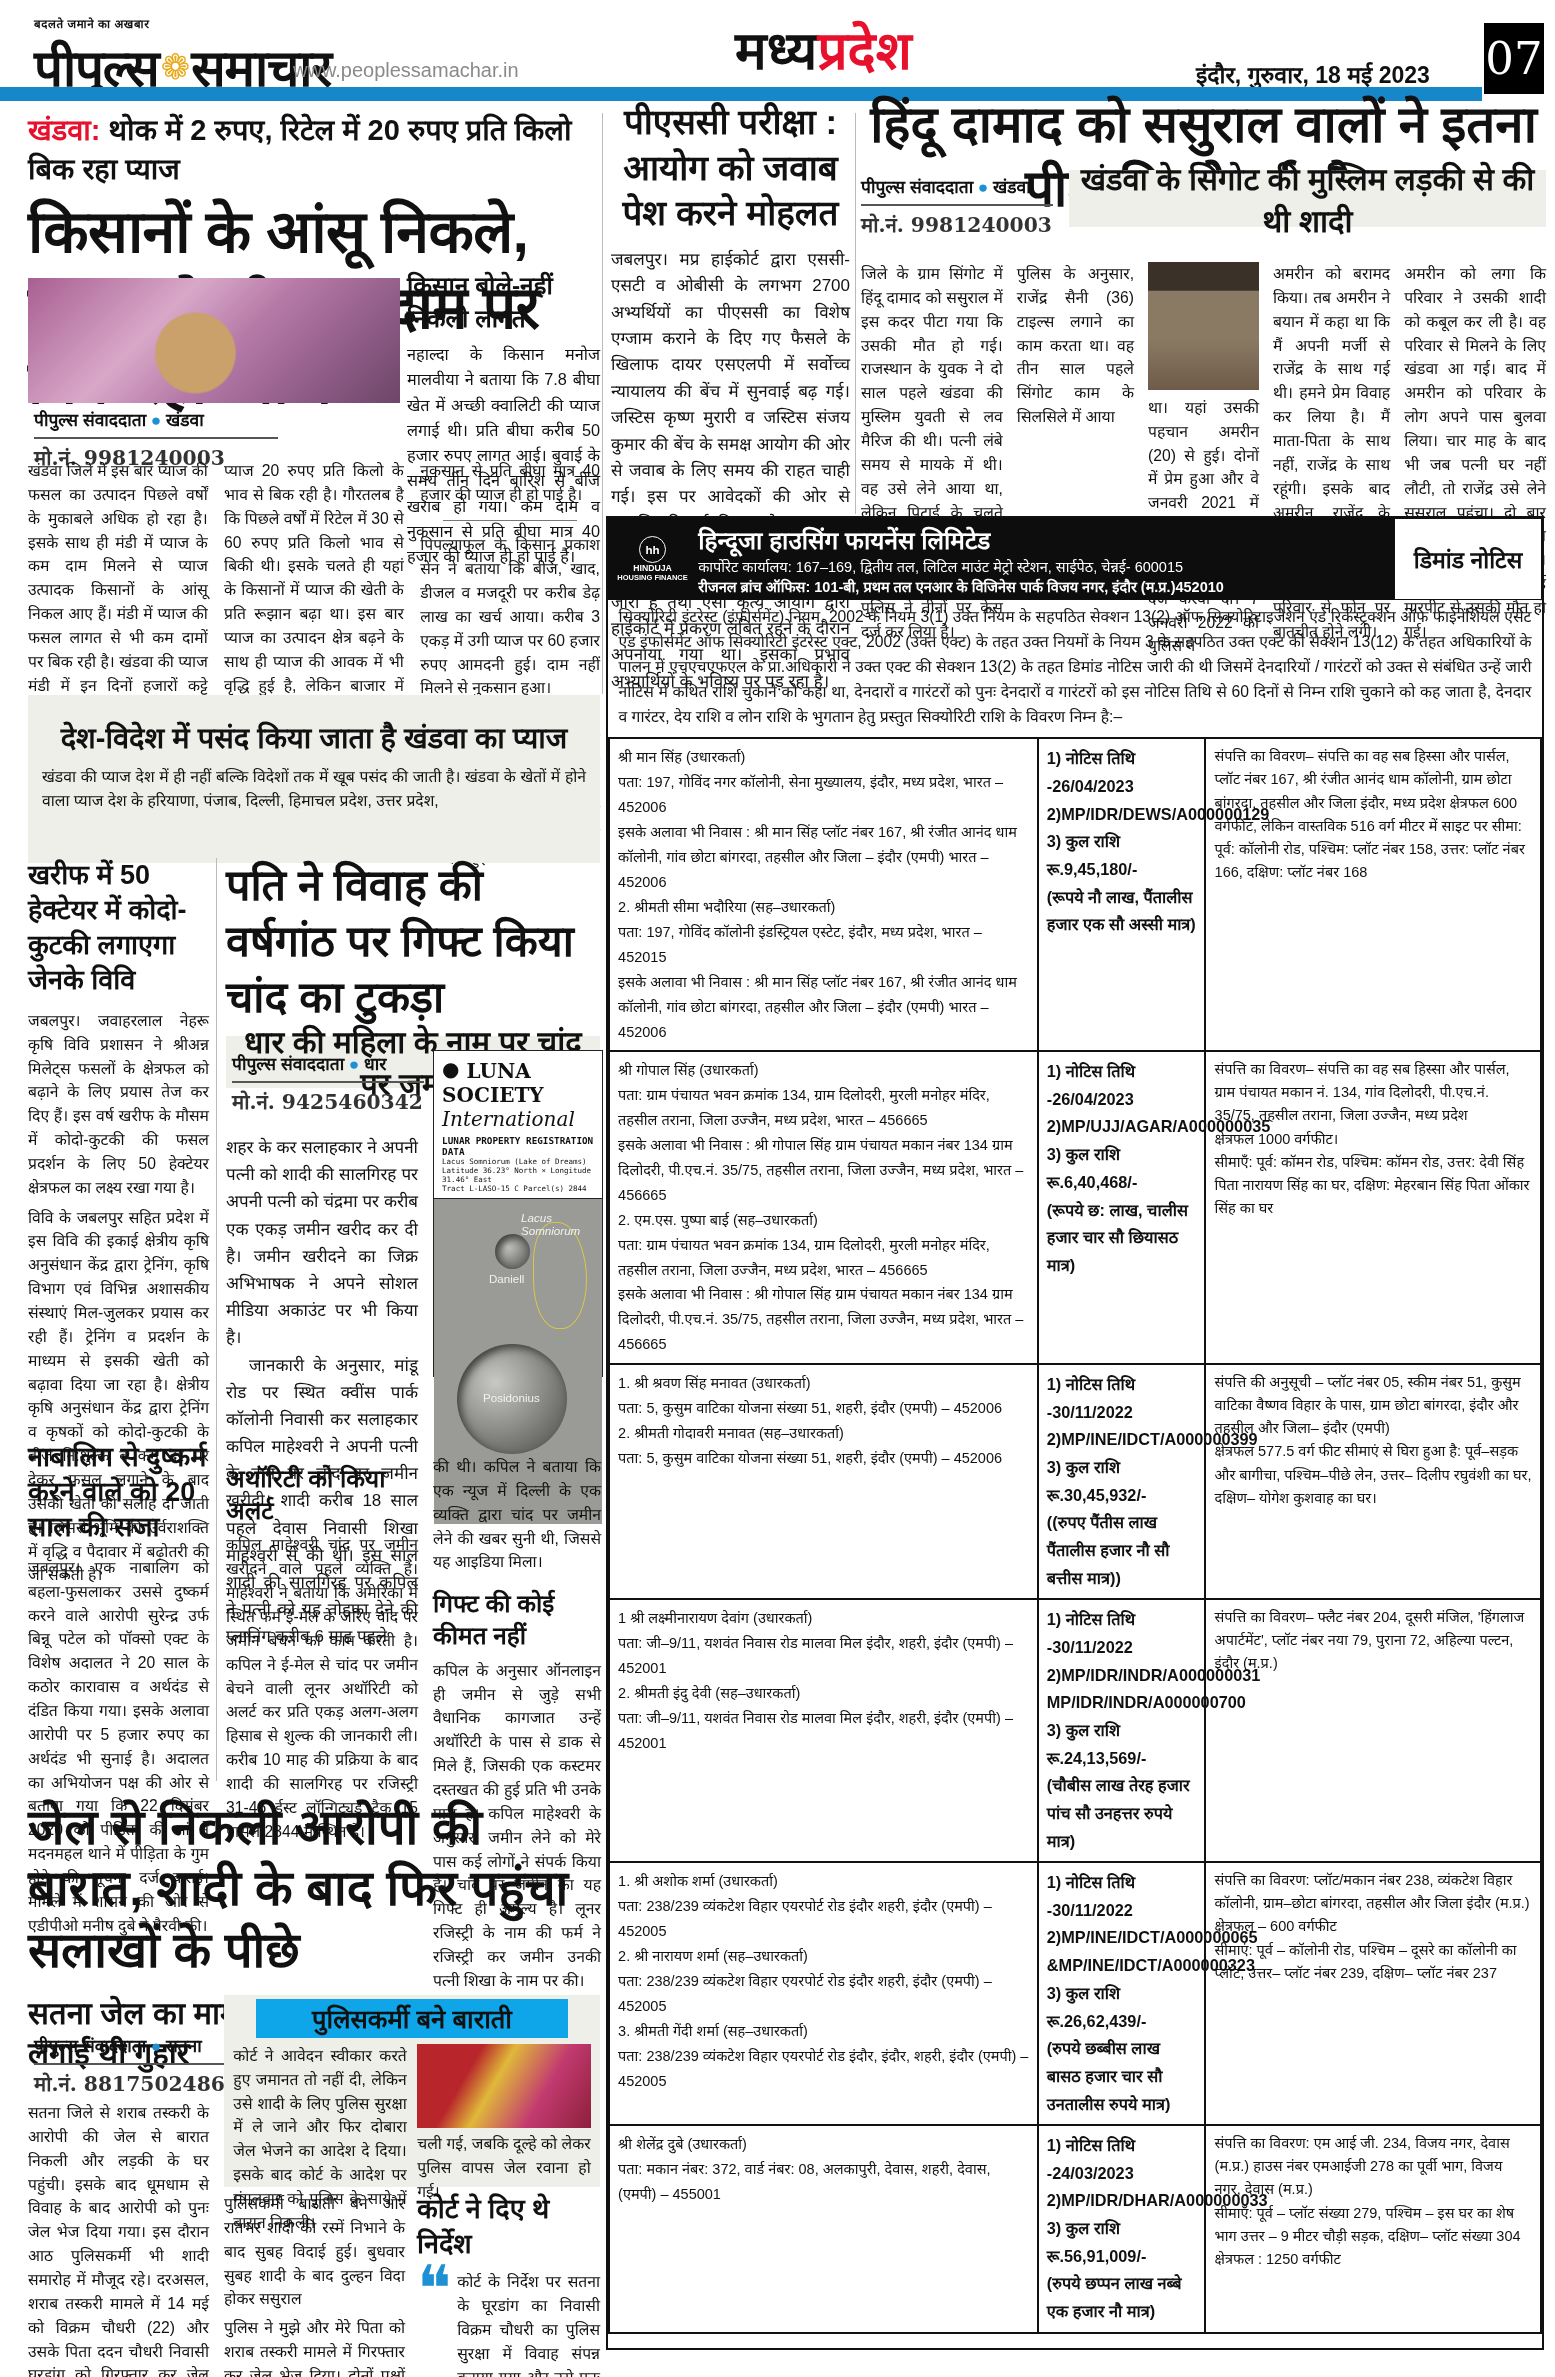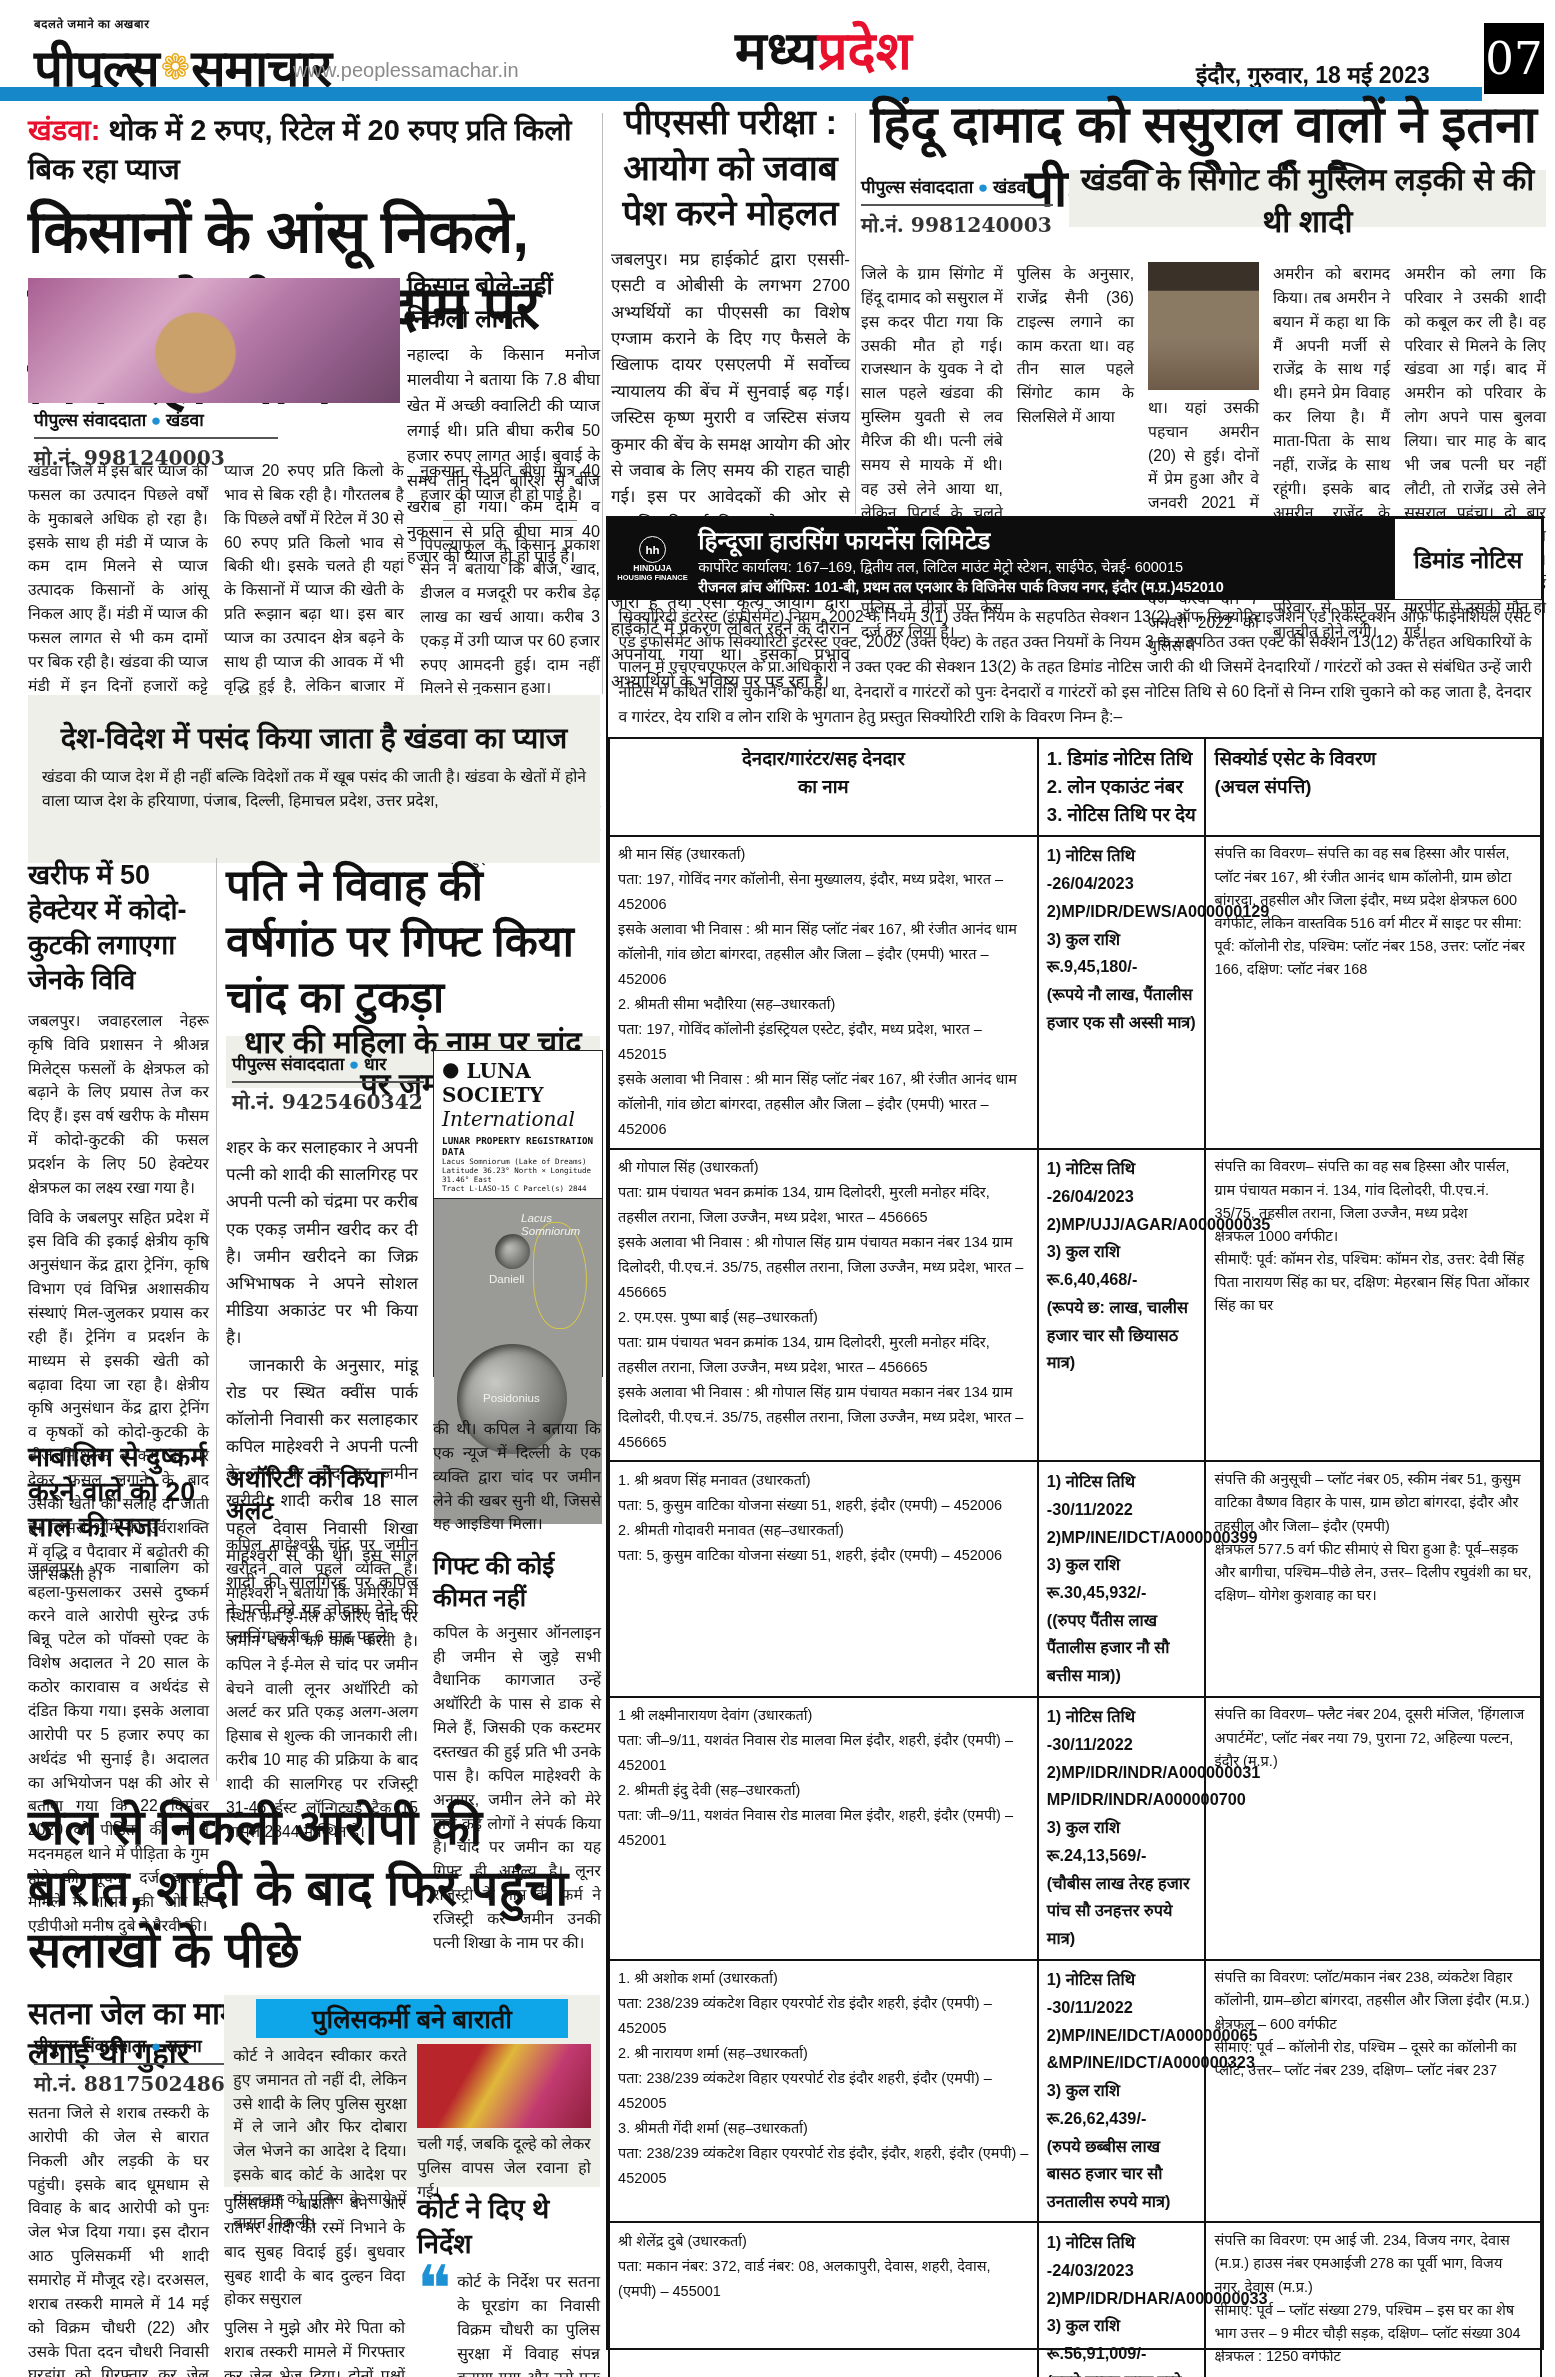--- a/index.html
+++ b/index.html
@@ -188,21 +188,21 @@
     </div>
   </div>
   <div class="abs" style="left:226px;top:1134px;width:192px;">
     <div class="bt just" style="font-size:17px;line-height:1.6;">शहर के कर सलाहकार ने अपनी पत्नी को शादी की सालगिरह पर  अपनी पत्नी को चंद्रमा पर करीब एक एकड़ जमीन खरीद कर दी है। जमीन खरीदने का जिक्र अभिभाषक ने अपने सोशल मीडिया अकाउंट पर भी किया है।</div>
     <div class="bt just" style="font-size:17px;line-height:1.6;text-indent:23px;">जानकारी के अनुसार, मांडू रोड पर स्थित क्वींस पार्क कॉलोनी निवासी कर सलाहकार कपिल माहेश्वरी ने अपनी पत्नी के नाम पर चांद पर जमीन खरीदी। शादी करीब 18 साल पहले देवास निवासी शिखा माहेश्वरी से की थी। इस साल शादी की सालगिरह पर कपिल ने पत्नी को यह तोहफा देने की प्लानिंग करीब 6 माह पहले</div>
   </div>
   <div class="abs" style="left:226px;top:1463px;width:192px;">
     <div class="hl-s" style="font-size:24.4px;">अथॉरिटी को किया अलर्ट</div>
     <div class="bt just" style="margin-top:7px;">कपिल माहेश्वरी चांद पर जमीन खरीदने वाले पहले व्यक्ति हैं। माहेश्वरी ने बताया कि अमेरिका में स्थित फर्म ई-मेल के जरिए चांद पर जमीन बेचने का काम करती है। कपिल ने ई-मेल से चांद पर जमीन बेचने वाली लूनर अथॉरिटी को अलर्ट कर प्रति एकड़ अलग-अलग हिसाब से शुल्क की जानकारी ली। करीब 10 माह की प्रक्रिया के बाद शादी की सालगिरह पर रजिस्ट्री 31-46 ईस्ट लॉन्गिट्यूड ट्रैक 15 पार्सल 2844 में स्थित है।</div>
   </div>
-  <div class="abs" style="left:433px;top:1417px;width:168px;">
+  <div class="abs" style="left:433px;top:1455px;width:168px;">
     <div class="bt just">की थी। कपिल ने बताया कि एक न्यूज में दिल्ली के एक व्यक्ति द्वारा चांद पर जमीन लेने की खबर सुनी थी, जिससे यह आइडिया मिला।</div>
     <div class="hl-s" style="font-size:24.4px;margin-top:14px;">गिफ्ट की कोई कीमत नहीं</div>
     <div class="bt just" style="margin-top:7px;">कपिल के अनुसार ऑनलाइन ही जमीन से जुड़े सभी वैधानिक कागजात उन्हें अथॉरिटी के पास से डाक से मिले हैं, जिसकी एक कस्टमर दस्तखत की हुई प्रति भी उनके पास है। कपिल माहेश्वरी के अनुसार, जमीन लेने को मेरे पास कई लोगों ने संपर्क किया है। चांद पर जमीन का यह गिफ्ट ही अमूल्य है। लूनर रजिस्ट्री के नाम की फर्म ने रजिस्ट्री कर जमीन उनकी पत्नी शिखा के नाम पर की।</div>
   </div>
 
   <div class="abs" style="left:28px;top:1797px;width:572px;">
     <div class="hl-l" style="font-size:49px;">जेल से निकली आरोपी की बारात, शादी के बाद फिर पहुंचा सलाखों के पीछे</div>
     <div class="hl-s" style="font-size:31px;margin-top:12.8px;">सतना जेल का मामला, शराब तस्कर ने अदालत से लगाई थी गुहार</div>
   </div>
   <div class="abs" style="left:34px;top:2033px;width:192px;">
@@ -256,29 +256,20 @@
       <div class="demandbox" style="width:146px;">डिमांड नोटिस</div>
     </div>
     <div class="introtext just">सिक्योरिटी इंटरेस्ट (इंफोर्समेंट) नियम, 2002 के नियम 3(1) उक्त नियम के सहपठित सेक्शन 13(2) ऑफ सिक्योरिटाइजेशन एंड रिकंस्ट्रक्शन ऑफ फाइनेंशियल एसेट एंड इंफोर्समेंट ऑफ सिक्योरिटी इंटरेस्ट एक्ट, 2002 (उक्त एक्ट) के तहत उक्त नियमों के नियम 3 के सहपठित उक्त एक्ट की सेक्शन 13(12) के तहत अधिकारियों के पालन में एचएचएफएल के प्रा.अधिकारी ने उक्त एक्ट की सेक्शन 13(2) के तहत डिमांड नोटिस जारी की थी जिसमें देनदारियों / गारंटरों को उक्त से संबंधित उन्हें जारी नोटिस में कथित राशि चुकाने को कहा था, देनदारों व गारंटरों को पुनः देनदारों व गारंटरों को इस नोटिस तिथि से 60 दिनों से निम्न राशि चुकाने को कह जाता है, देनदार व गारंटर, देय राशि व लोन राशि के भुगतान हेतु प्रस्तुत सिक्योरिटी राशि के विवरण निम्न है:–</div>
     <table class="nt">
       <colgroup>
           <col style="width:46%;">
           <col style="width:18%;">
           <col style="width:36%;">
         </colgroup>
       <tbody>
-          <tr>
-        <th class="pre">देनदार/गारंटर/सह देनदार
-का नाम</th>
-        <th class="pre" style="text-align:left;">1. डिमांड नोटिस तिथि
-2. लोन एकाउंट नंबर
-3. नोटिस तिथि पर देय</th>
-        <th class="pre" style="text-align:left;">सिक्योर्ड एसेट के विवरण
-(अचल संपत्ति)</th>
-      </tr>
       <tr>
             <td class="cname pre">श्री मान सिंह (उधारकर्ता)
 पता: 197, गोविंद नगर कॉलोनी, सेना मुख्यालय, इंदौर, मध्य प्रदेश, भारत – 452006
 इसके अलावा भी निवास : श्री मान सिंह प्लॉट नंबर 167, श्री रंजीत आनंद धाम कॉलोनी, गांव छोटा बांगरदा, तहसील और जिला – इंदौर (एमपी) भारत – 452006
 2. श्रीमती सीमा भदौरिया (सह–उधारकर्ता)
 पता: 197, गोविंद कॉलोनी इंडस्ट्रियल एस्टेट, इंदौर, मध्य प्रदेश, भारत – 452015
 इसके अलावा भी निवास : श्री मान सिंह प्लॉट नंबर 167, श्री रंजीत आनंद धाम कॉलोनी, गांव छोटा बांगरदा, तहसील और जिला – इंदौर (एमपी) भारत – 452006</td>
             <td class="cnotice pre">1) नोटिस तिथि -26/04/2023
 2)MP/IDR/DEWS/A000000129
 3) कुल राशि रू.9,45,180/-

